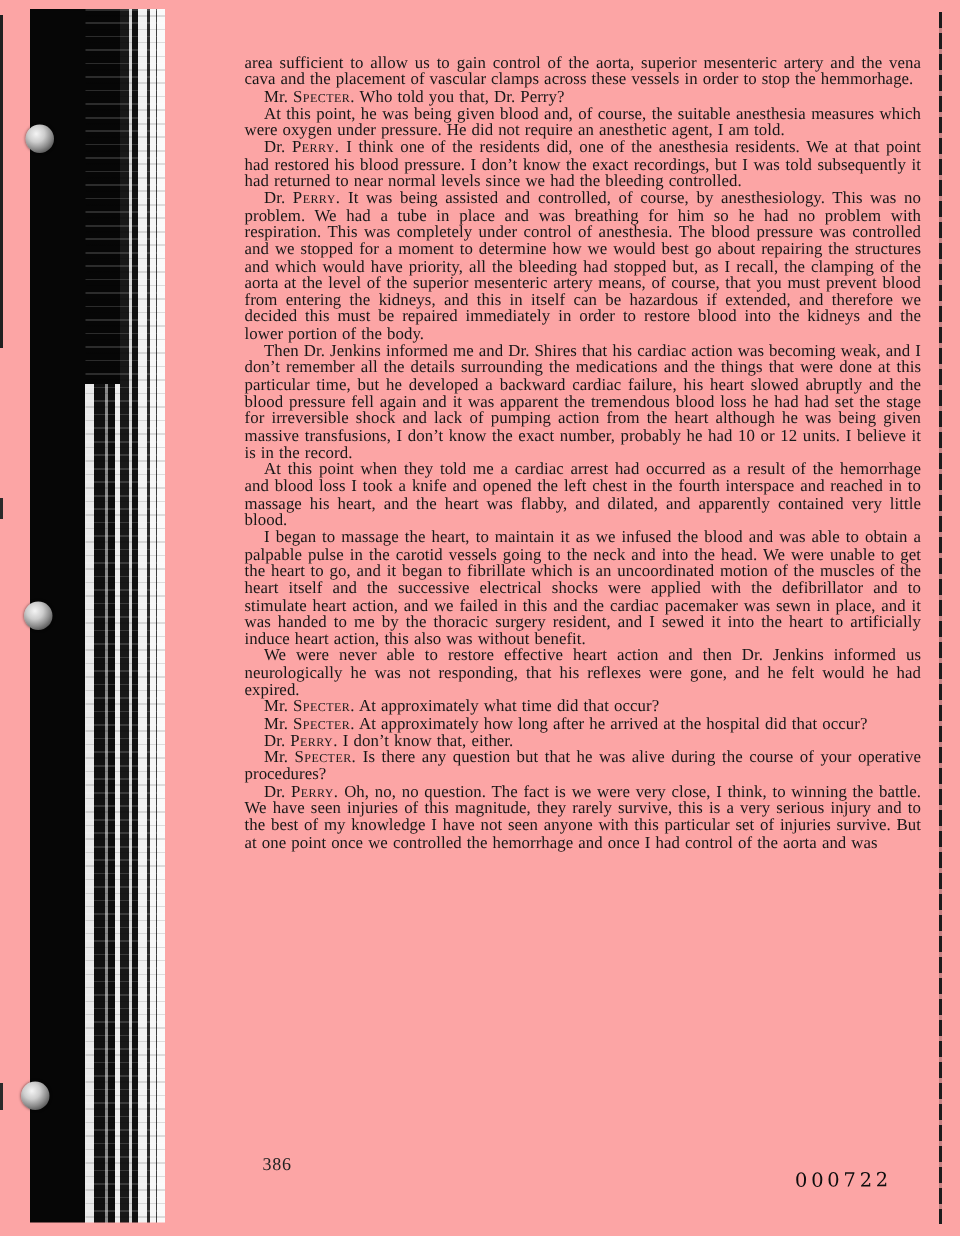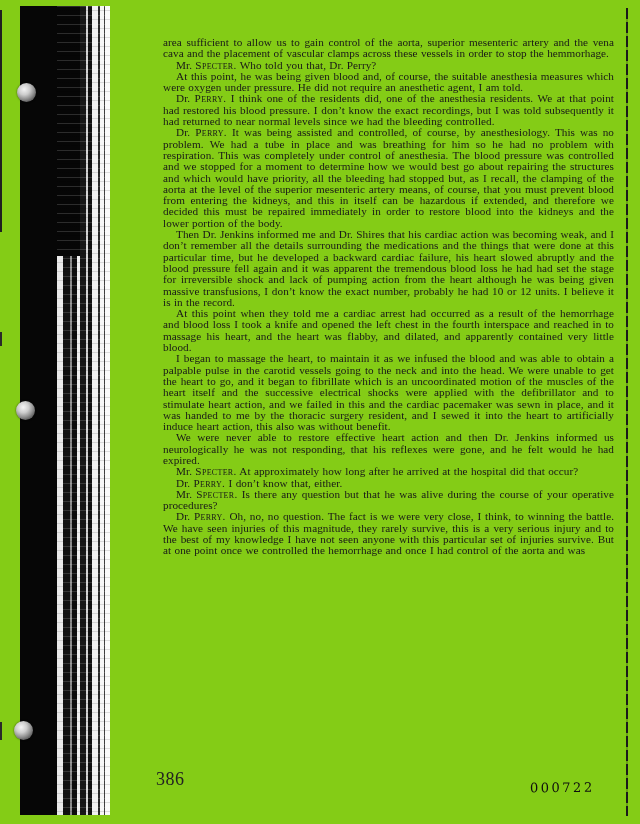--- a/index.html
+++ b/index.html
@@ -1,21 +1,21 @@
 <!DOCTYPE html>
 <html><head>
 <meta charset="utf-8">
 <style>
   html,body{margin:0;padding:0;}
   body{
     width:640px;height:824px;position:relative;overflow:hidden;
     background:#fdfdfc;
     font-family:"Liberation Serif","DejaVu Serif",serif;
   }
-  .page{position:absolute;inset:0;background:#84cc16;}
+  .page{position:absolute;inset:0;background:#fca5a5;}
 
   
   .binding{
     position:absolute;left:20px;top:6px;width:90px;height:809px;
     background:linear-gradient(90deg,
       #060606 0 37px,
       #e9e9e9 37px 43px,
       #101010 43px 50px,
       #8a8a8a 50px 52px,
       #0d0d0d 52px 57px,
@@ -62,22 +62,22 @@
   .text-block{
     position:absolute;left:163px;top:37px;width:451px;
     font-size:11.2px;line-height:11.3px;color:#181818;
     text-align:justify;letter-spacing:.05px;word-spacing:.5px;
   }
   .para{margin:0;}
   .para.indent{text-indent:13px;}
   .speaker-name{font-variant:small-caps;letter-spacing:.3px;}
 
   .page-number{
-    position:absolute;left:156px;top:769px;
-    font-size:18px;color:#222;letter-spacing:.5px;
+    position:absolute;left:175px;top:769px;
+    font-size:12px;color:#222;letter-spacing:.5px;
   }
   .stamp{
     position:absolute;left:530px;top:780px;
     font-family:"DejaVu Serif",serif;font-weight:400;
     font-size:13px;letter-spacing:2.5px;color:#0d0d0d;
     transform:rotate(-.4deg);
   }
 </style>
 </head>
 <body>
@@ -100,20 +100,21 @@
   <div class="text-block" id="transcript">
       <p class="para">area sufficient to allow us to gain control of the aorta, superior mesenteric artery and the vena cava and the placement of vascular clamps across these vessels in order to stop the hemmorhage.</p>
       <p class="para indent"><span class="speaker-prefix">Mr. </span><span class="speaker-name">Specter.</span> Who told you that, Dr. Perry?</p>
       <p class="para indent">At this point, he was being given blood and, of course, the suitable anesthesia measures which were oxygen under pressure. He did not require an anesthetic agent, I am told.</p>
       <p class="para indent"><span class="speaker-prefix">Dr. </span><span class="speaker-name">Perry.</span> I think one of the residents did, one of the anesthesia residents. We at that point had restored his blood pressure. I don’t know the exact recordings, but I was told subsequently it had returned to near normal levels since we had the bleeding controlled.</p>
       <p class="para indent"><span class="speaker-prefix">Dr. </span><span class="speaker-name">Perry.</span> It was being assisted and controlled, of course, by anesthesiology. This was no problem. We had a tube in place and was breathing for him so he had no problem with respiration. This was completely under control of anesthesia. The blood pressure was controlled and we stopped for a moment to determine how we would best go about repairing the structures and which would have priority, all the bleeding had stopped but, as I recall, the clamping of the aorta at the level of the superior mesenteric artery means, of course, that you must prevent blood from entering the kidneys, and this in itself can be hazardous if extended, and therefore we decided this must be repaired immediately in order to restore blood into the kidneys and the lower portion of the body.</p>
       <p class="para indent">Then Dr. Jenkins informed me and Dr. Shires that his cardiac action was becoming weak, and I don’t remember all the details surrounding the medications and the things that were done at this particular time, but he developed a backward cardiac failure, his heart slowed abruptly and the blood pressure fell again and it was apparent the tremendous blood loss he had had set the stage for irreversible shock and lack of pumping action from the heart although he was being given massive transfusions, I don’t know the exact number, probably he had 10 or 12 units. I believe it is in the record.</p>
       <p class="para indent">At this point when they told me a cardiac arrest had occurred as a result of the hemorrhage and blood loss I took a knife and opened the left chest in the fourth interspace and reached in to massage his heart, and the heart was flabby, and dilated, and apparently contained very little blood.</p>
       <p class="para indent">I began to massage the heart, to maintain it as we infused the blood and was able to obtain a palpable pulse in the carotid vessels going to the neck and into the head. We were unable to get the heart to go, and it began to fibrillate which is an uncoordinated motion of the muscles of the heart itself and the successive electrical shocks were applied with the defibrillator and to stimulate heart action, and we failed in this and the cardiac pacemaker was sewn in place, and it was handed to me by the thoracic surgery resident, and I sewed it into the heart to artificially induce heart action, this also was without benefit.</p>
       <p class="para indent">We were never able to restore effective heart action and then Dr. Jenkins informed us neurologically he was not responding, that his reflexes were gone, and he felt would he had expired.</p>
+      <p class="para indent"><span class="speaker-prefix">Mr. </span><span class="speaker-name">Specter.</span> At approximately what time did that occur?</p>
       <p class="para indent"><span class="speaker-prefix">Mr. </span><span class="speaker-name">Specter.</span> At approximately how long after he arrived at the hospital did that occur?</p>
       <p class="para indent"><span class="speaker-prefix">Dr. </span><span class="speaker-name">Perry.</span> I don’t know that, either.</p>
       <p class="para indent"><span class="speaker-prefix">Mr. </span><span class="speaker-name">Specter.</span> Is there any question but that he was alive during the course of your operative procedures?</p>
       <p class="para indent"><span class="speaker-prefix">Dr. </span><span class="speaker-name">Perry.</span> Oh, no, no question. The fact is we were very close, I think, to winning the battle. We have seen injuries of this magnitude, they rarely survive, this is a very serious injury and to the best of my knowledge I have not seen anyone with this particular set of injuries survive. But at one point once we controlled the hemorrhage and once I had control of the aorta and was</p>
     </div>
 
   <div class="page-number">386</div>
   <div class="stamp">000722</div>
 
 </div>

